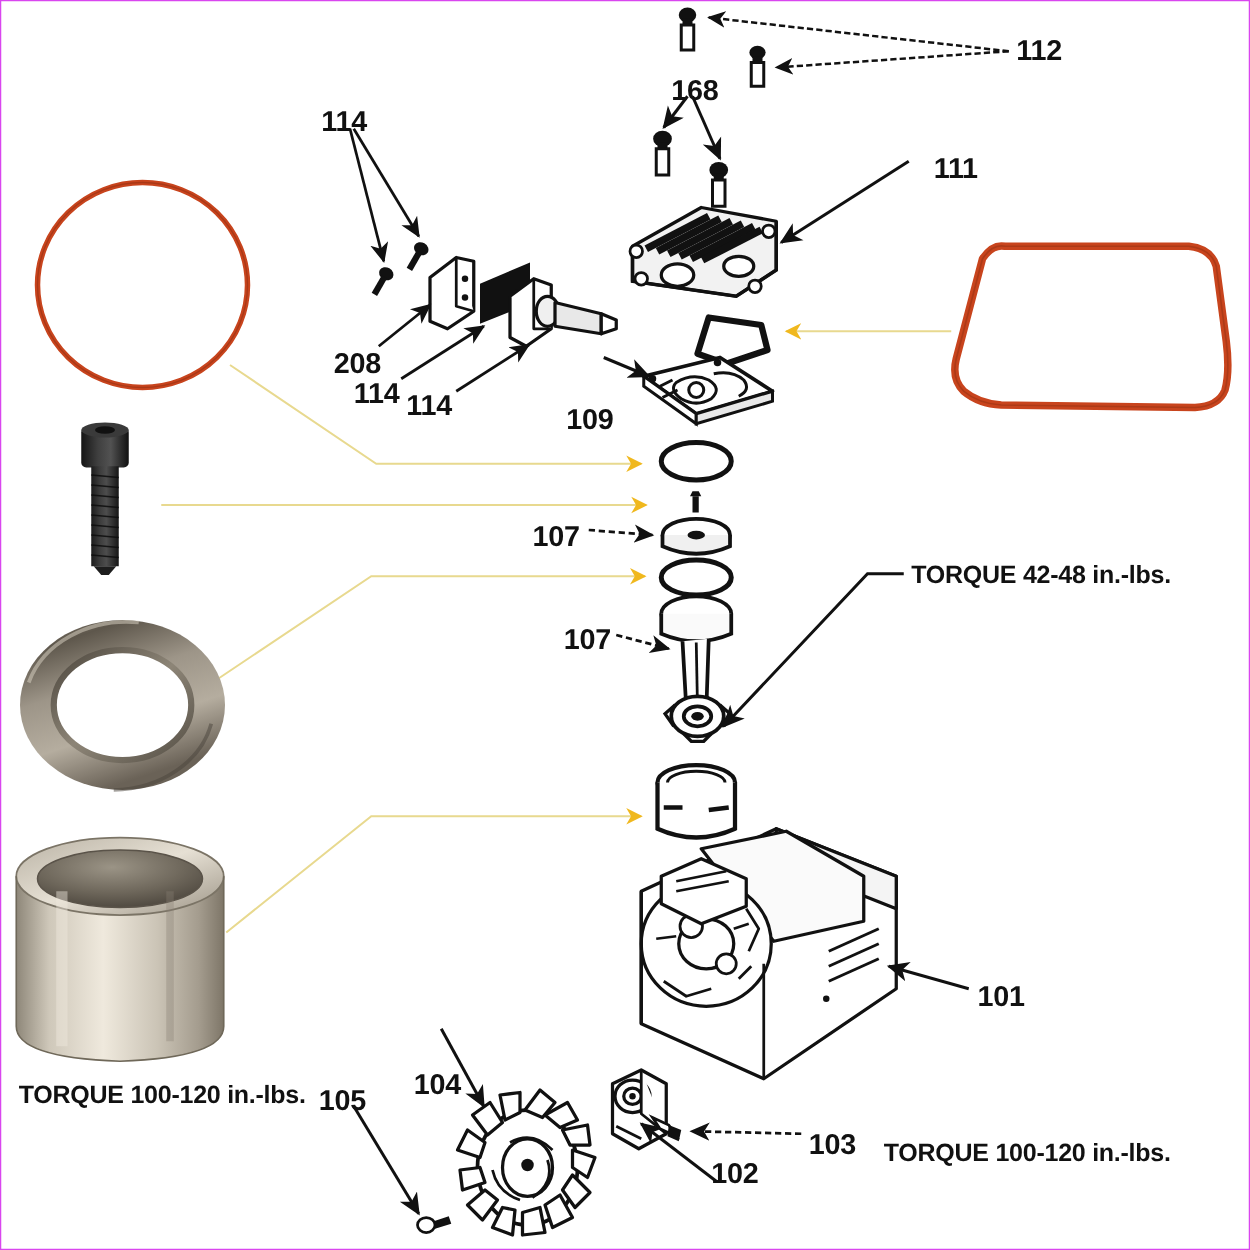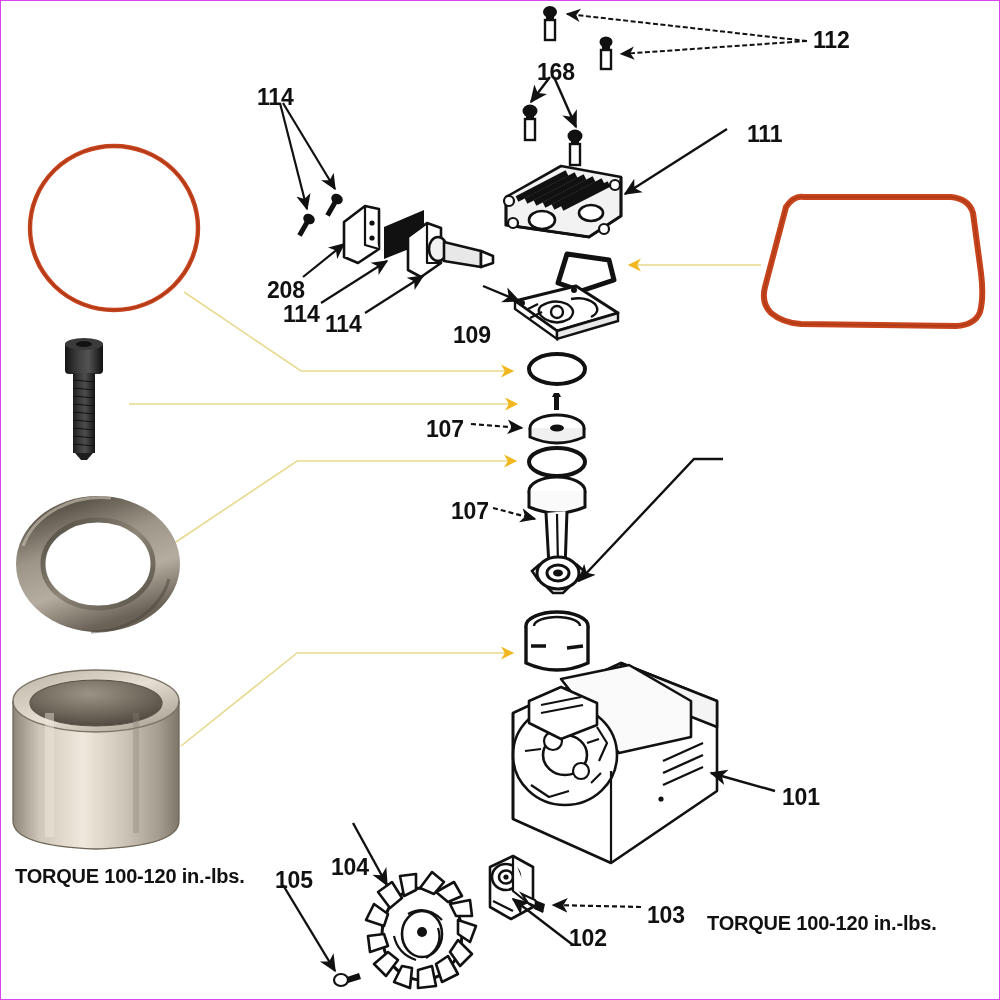--- a/index.html
+++ b/index.html
@@ -398,20 +398,21 @@
   <div class="lbl lbl-num" style="left:722px; top:120px;margin-left:24px;">111</div>
   <div class="lbl lbl-num" style="left:256px; top:83px;">114</div>
   <div class="lbl lbl-num" style="left:266px; top:276px;">208</div>
   <div class="lbl lbl-num" style="left:282px; top:300px;">114</div>
   <div class="lbl lbl-num" style="left:324px; top:310px;">114</div>
   <div class="lbl lbl-num" style="left:452px; top:276px;margin-top:45px;">109</div>
   <div class="lbl lbl-num" style="left:425px; top:415px;">107</div>
   <div class="lbl lbl-num" style="left:450px; top:497px;">107</div>
   <div class="lbl lbl-num" style="left:781px; top:783px;">101</div>
   <div class="lbl lbl-num" style="left:330px; top:805px;margin-top:48px;">104</div>
-  <div class="lbl lbl-num" style="left:254px; top:866px;margin-left:20px;">105</div>
+  <div class="lbl lbl-num" style="left:254px; top:866px;">105</div>
   <div class="lbl lbl-num" style="left:646px; top:901px;">103</div>
   <div class="lbl lbl-num" style="left:568px; top:924px;">102</div>
 
+  <div class="lbl lbl-torque" style="left:728px; top:448px;">TORQUE  42-48 in.-lbs.</div>
   <div class="lbl lbl-torque" style="left:14px; top:864px;">TORQUE  100-120 in.-lbs.</div>
   <div class="lbl lbl-torque" style="left:706px; top:911px;">TORQUE  100-120 in.-lbs.</div>
 
 </div>
 
 </body></html>

